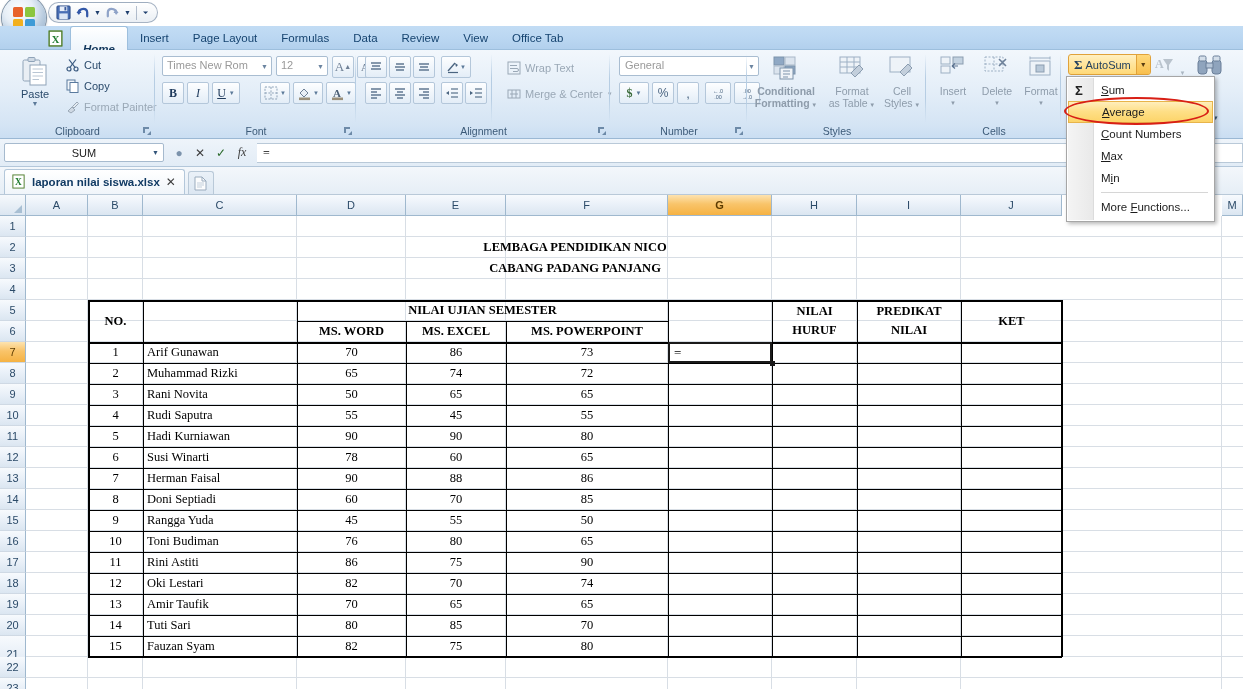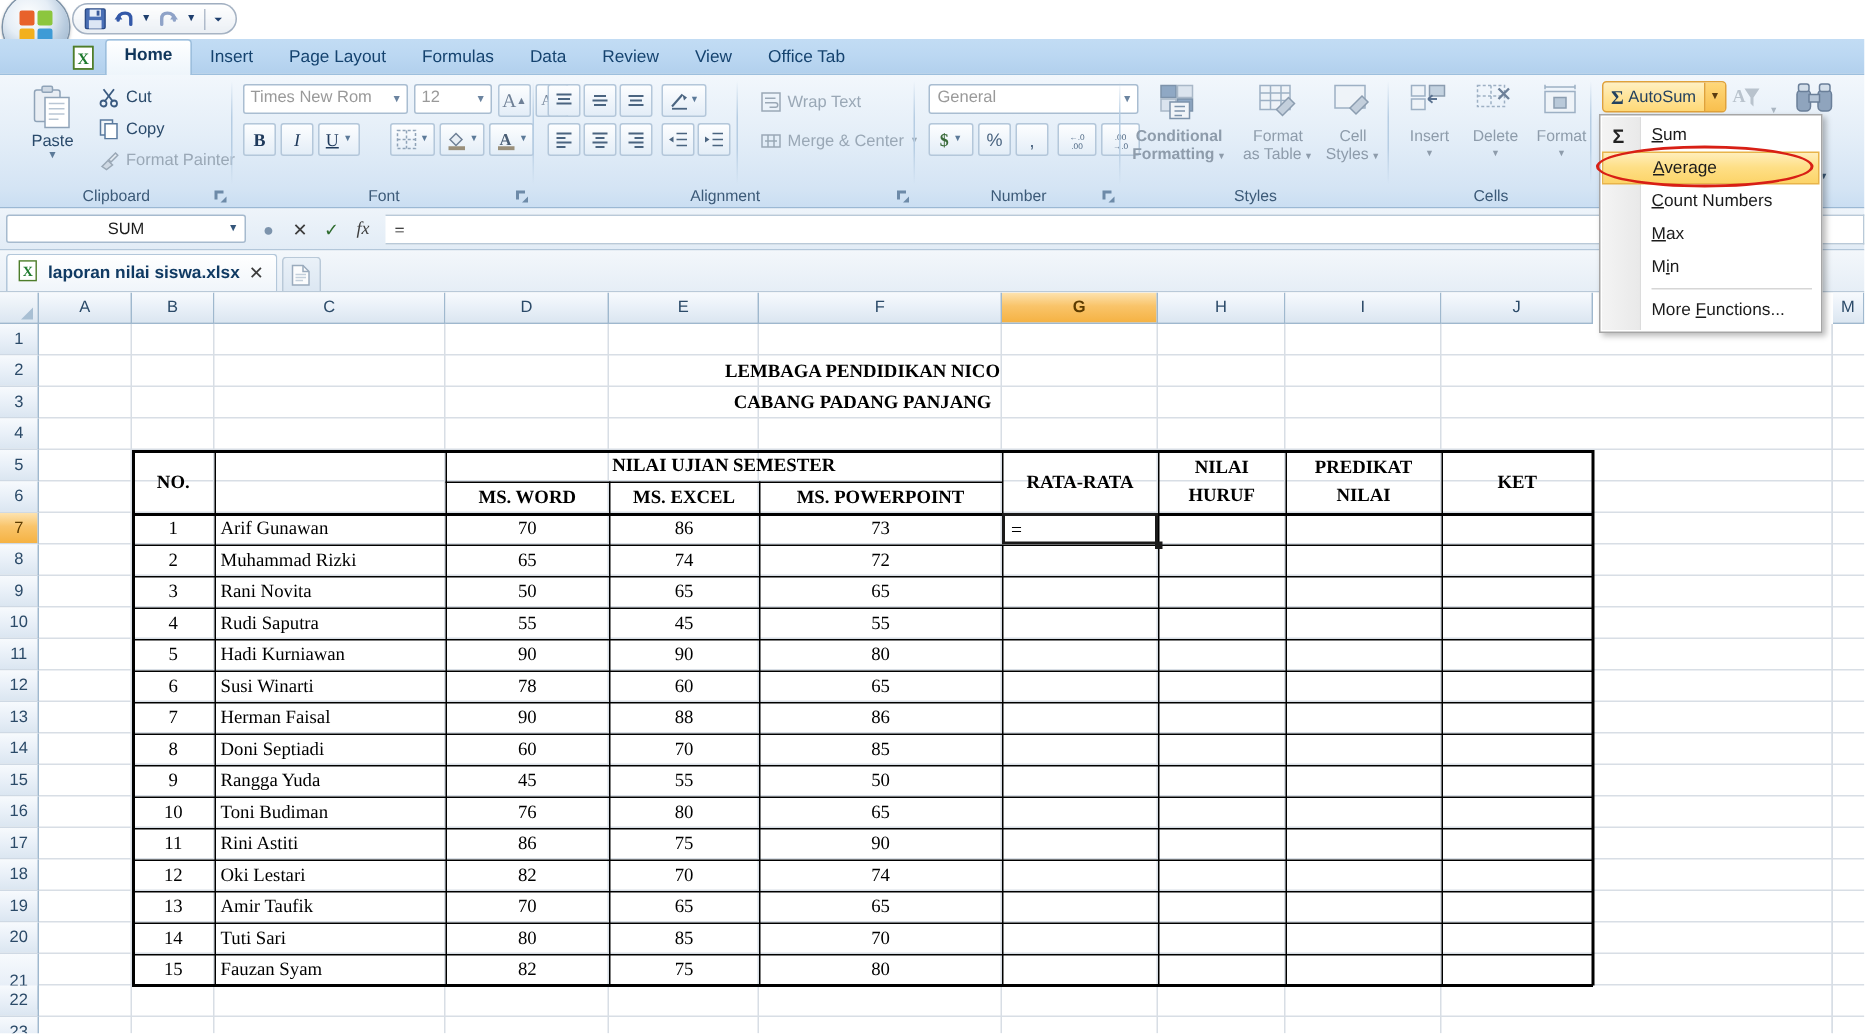--- a/index.html
+++ b/index.html
@@ -58,21 +58,21 @@
   }
   .tabs { position:absolute; left: 70px; top: 0; display: flex; height:24px; align-items: flex-end; }
   .tab {
     font-size: 11.5px; color: #15436f; padding: 4px 12px 5px; height: 22px;
     cursor: default; white-space: nowrap;
   }
   .tab.active {
     background: linear-gradient(180deg,#ffffff 0%,#f4f9fd 60%,#eef5fb 100%);
     border: 1px solid #9dbfdd; border-bottom: none;
     border-radius: 3px 3px 0 0; color: #11375c; font-weight: bold;
-    height: 24px; padding-top: 4px;
+    height: 24px; padding-top: 16px; font-style: italic;
   }
 
   
   .ribbon {
     position: absolute; left: 0; top: 50px; width: 1243px; height: 89px;
     background: linear-gradient(180deg,#f2f7fc 0%,#e4eef8 46%,#d4e4f4 86%,#cadef2 100%);
     border-bottom: 1px solid #9bb8d4;
   }
   .grp { position: absolute; top: 0; height: 89px; }
   .grp-label {
@@ -848,21 +848,20 @@
         <div class="gl" style="left: 0px; top: 419px; width: 1217px; height: 1px;"></div>
         <div class="gl" style="left: 0px; top: 440px; width: 1217px; height: 1px;"></div>
         <div class="gl" style="left: 0px; top: 461px; width: 1217px; height: 1px;"></div>
         <div class="cell ctr bold" style="left: 62px; top: 42px; width: 974px; height: 21px;">CABANG PADANG PANJANG</div>
         <div class="cell ctr bold" style="left: 62px; top: 21px; width: 974px; height: 21px;">LEMBAGA PENDIDIKAN NICO</div>
         <div class="cell ctr bold" style="left: 62px; top: 84px; width: 55px; height: 42px;">NO.</div>
         <div class="cell ctr bold" style="left: 271px; top: 84px; width: 371px; height: 21px;">NILAI UJIAN SEMESTER</div>
         <div class="cell ctr bold" style="left: 271px; top: 105px; width: 109px; height: 21px;">MS. WORD</div>
         <div class="cell ctr bold" style="left: 380px; top: 105px; width: 100px; height: 21px;">MS. EXCEL</div>
         <div class="cell ctr bold" style="left: 480px; top: 105px; width: 162px; height: 21px;">MS. POWERPOINT</div>
-        <div class="cell ctr bold" style="left: 642px; top: 84px; width: 104px; height: 42px;">RATA-RATA</div>
         <div style="position: absolute; left: 746px; top: 84px; width: 85px; height: 42px; display: flex; flex-direction: column; align-items: center; justify-content: center; font-family: &quot;Liberation Serif&quot;, serif; font-size: 12.5px; font-weight: bold; line-height: 19px;">
           <div>NILAI</div>
           <div>HURUF</div>
         </div>
         <div style="position: absolute; left: 831px; top: 84px; width: 104px; height: 42px; display: flex; flex-direction: column; align-items: center; justify-content: center; font-family: &quot;Liberation Serif&quot;, serif; font-size: 12.5px; font-weight: bold; line-height: 19px;">
           <div>PREDIKAT</div>
           <div>NILAI</div>
         </div>
         <div class="cell ctr bold" style="left: 935px; top: 84px; width: 101px; height: 42px;">KET</div>
         <div class="cell ctr" style="left: 62px; top: 126px; width: 55px; height: 21px;">1</div>

